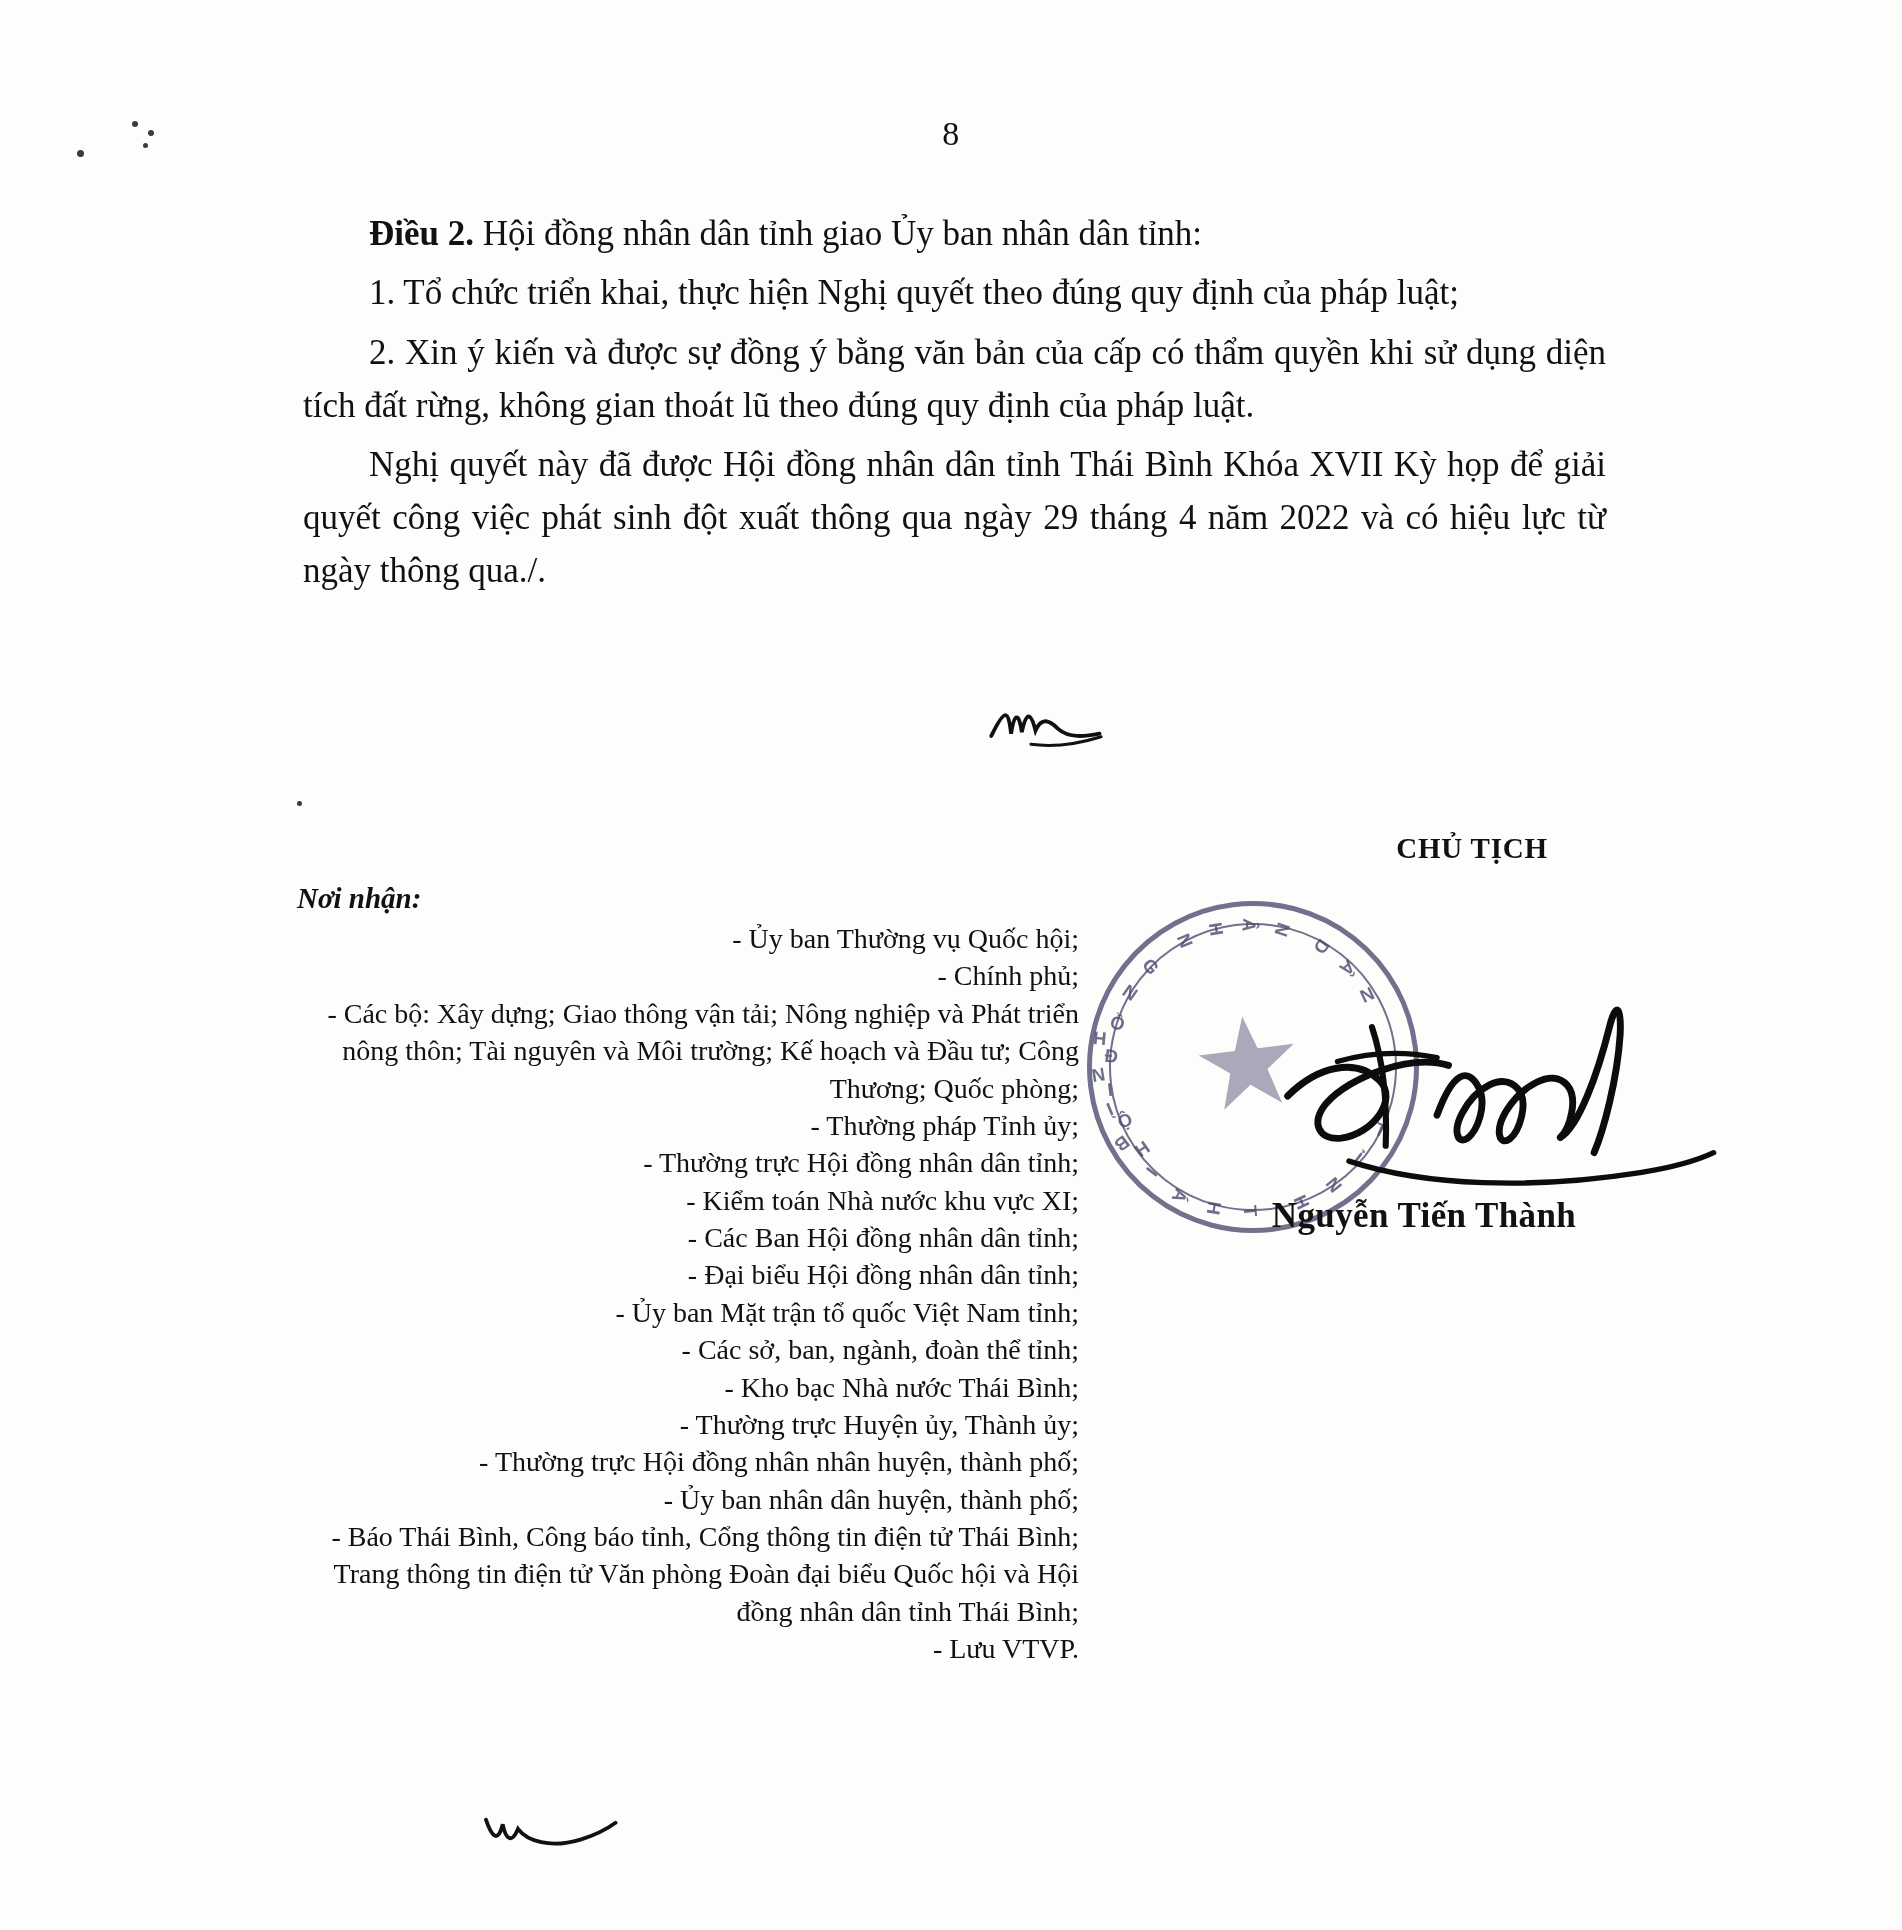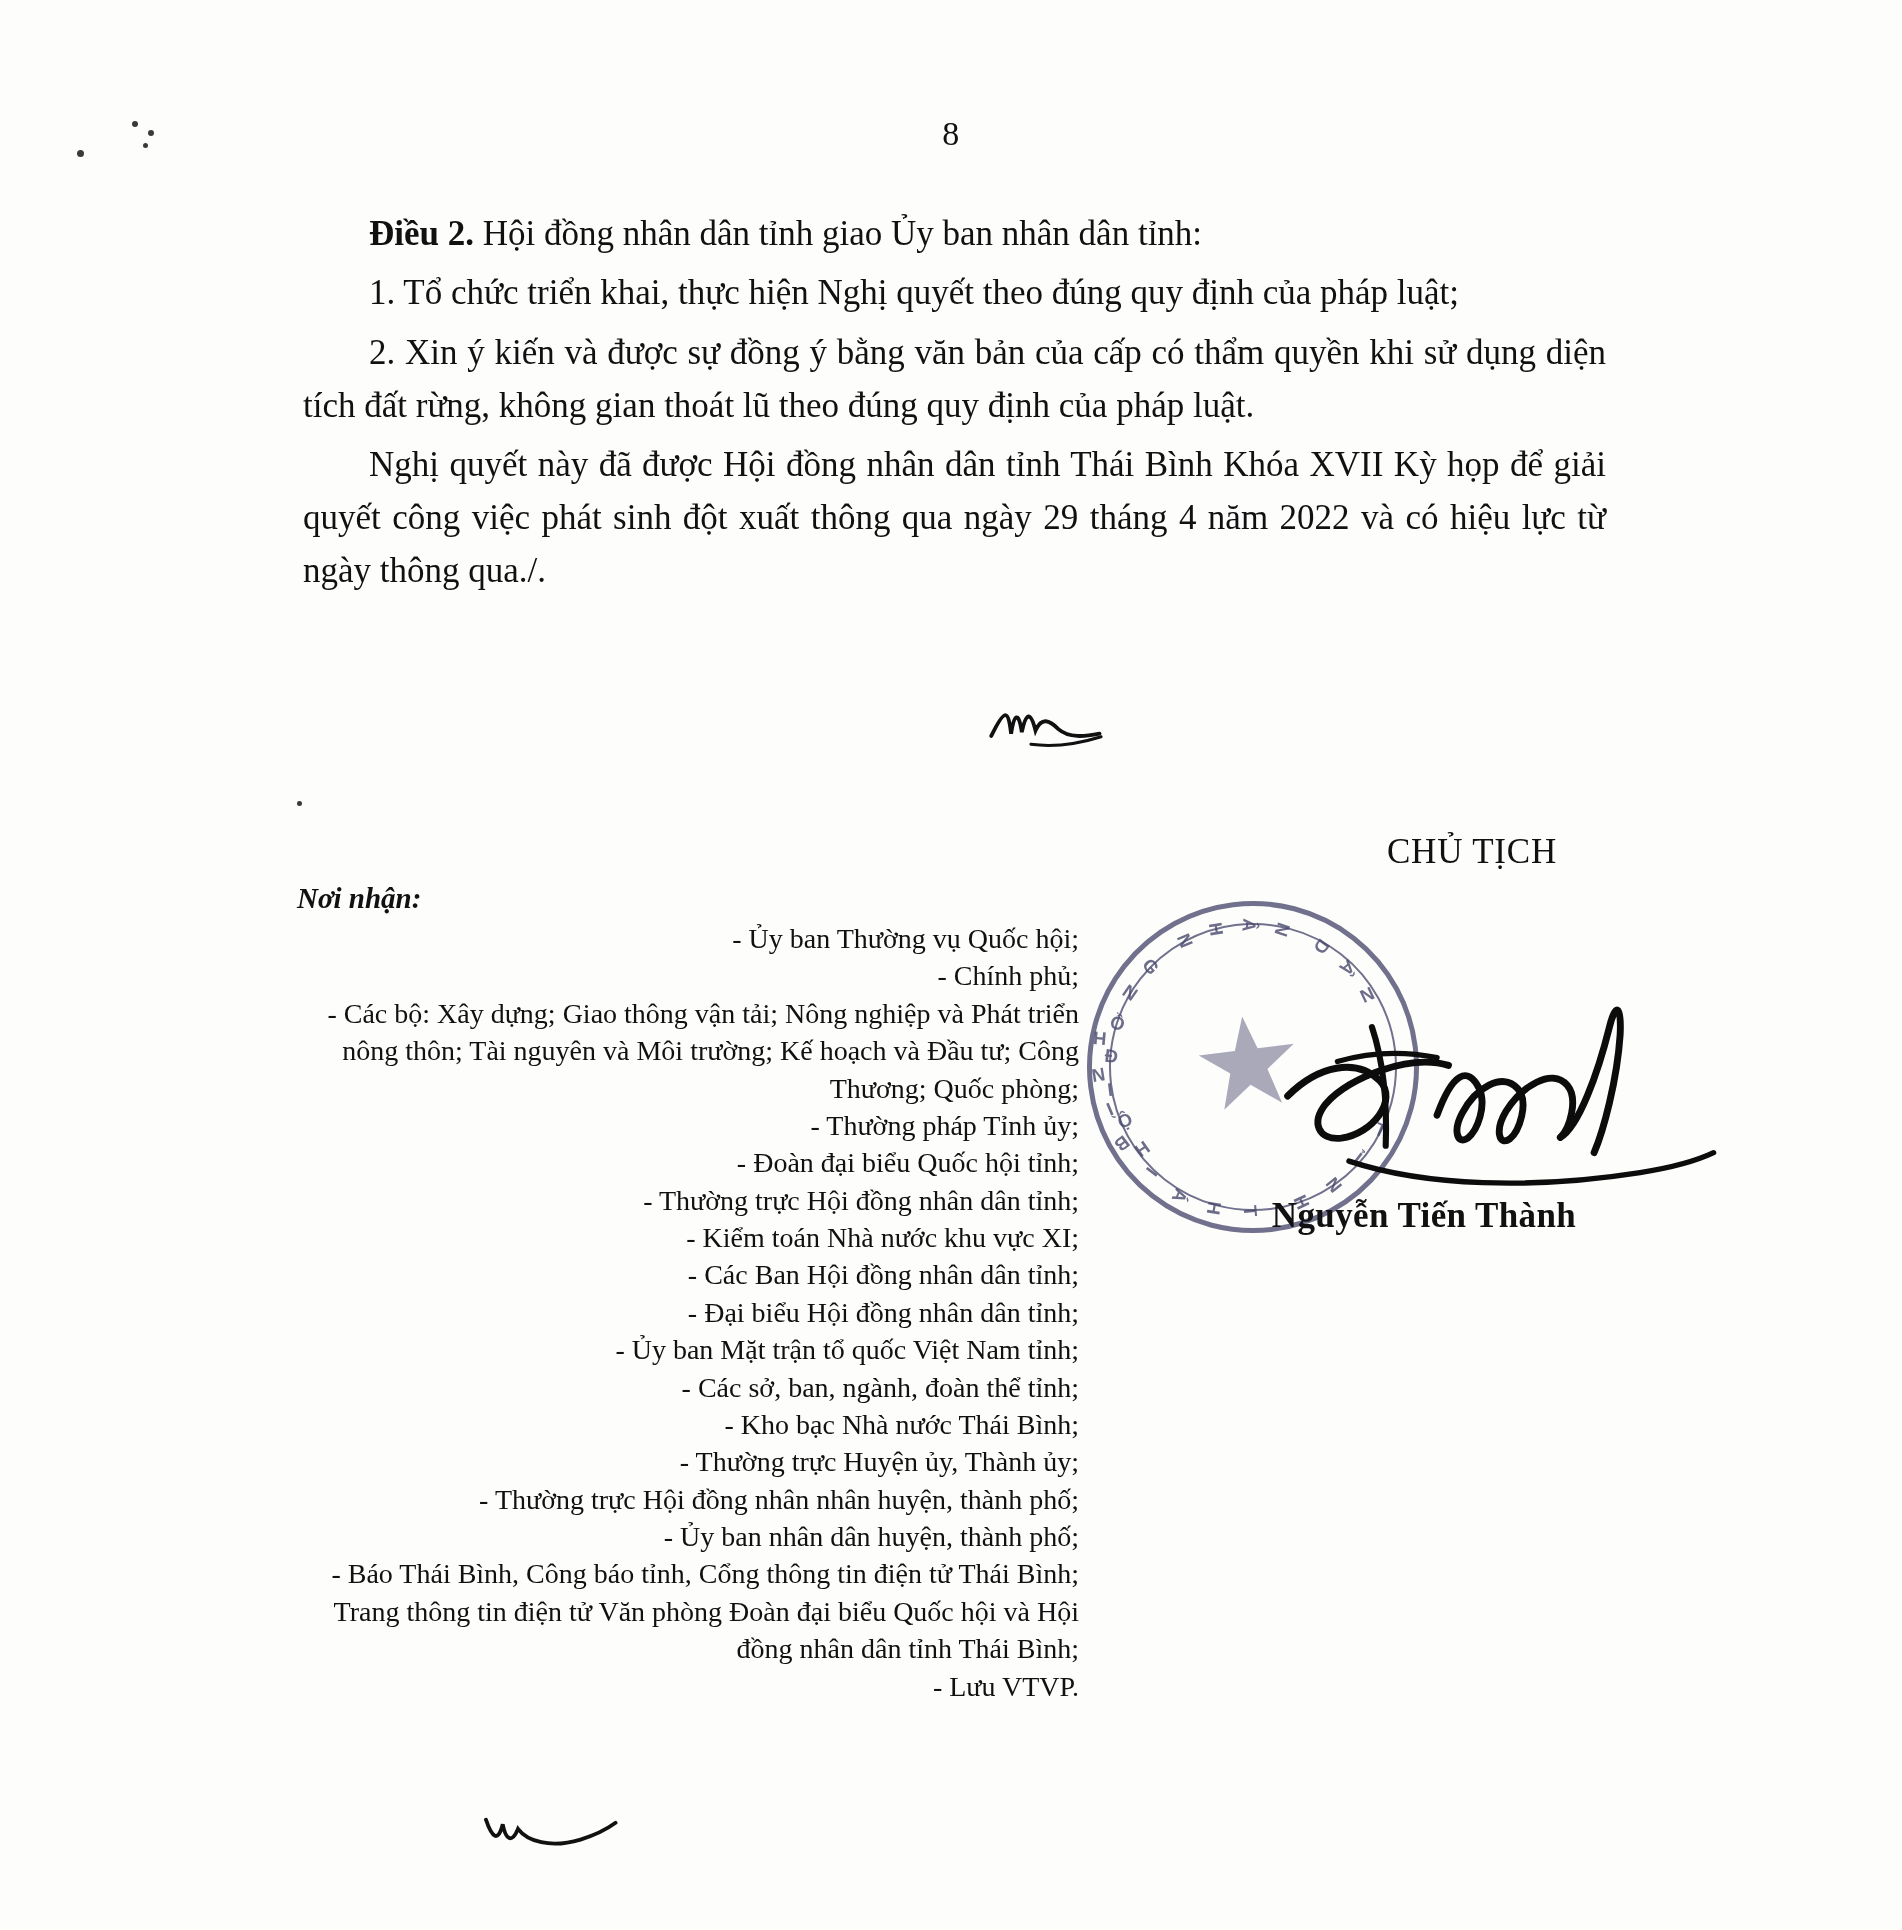--- a/index.html
+++ b/index.html
@@ -86,22 +86,22 @@
 
   
   .sign-block {
     position: absolute;
     left: 1196px;
     top: 832px;
     width: 552px;
     text-align: center;
   }
   .sign-title {
-    font-weight: normal;
-    font-size: 35px;
+    font-weight: bold;
+    font-size: 29px;
     letter-spacing: 0.8px;
   }
   .sign-name {
     position: absolute;
     top: 1196px;
     left: 1148px;
     width: 552px;
     text-align: center;
     font-weight: bold;
     font-size: 35px;
@@ -209,21 +209,20 @@
     <path d="M8,55 C26,18 30,20 34,52 C38,26 44,22 48,50 C54,22 60,24 66,48 C74,30 84,34 96,46 C110,58 130,56 150,52" fill="none" stroke="#111" stroke-width="5" stroke-linecap="round"></path>
     <path d="M60,66 C90,70 120,66 152,56" fill="none" stroke="#111" stroke-width="4" stroke-linecap="round"></path>
   </svg>
 
   <div class="recipients">
     <div class="title">Nơi nhận:</div>
     <div class="line">- Ủy ban Thường vụ Quốc hội;</div>
     <div class="line">- Chính phủ;</div>
     <div class="line wrap">- Các bộ: Xây dựng; Giao thông vận tải; Nông nghiệp và Phát triển nông thôn; Tài nguyên và Môi trường; Kế hoạch và Đầu tư; Công Thương; Quốc phòng;</div>
     <div class="line">- Thường pháp Tỉnh ủy;</div>
-    <div class="line">- Đoàn đại biểu Quốc hội tỉnh;</div>
     <div class="line">- Thường trực Hội đồng nhân dân tỉnh;</div>
     <div class="line">- Kiểm toán Nhà nước khu vực XI;</div>
     <div class="line">- Các Ban Hội đồng nhân dân tỉnh;</div>
     <div class="line">- Đại biểu Hội đồng nhân dân tỉnh;</div>
     <div class="line">- Ủy ban Mặt trận tổ quốc Việt Nam tỉnh;</div>
     <div class="line">- Các sở, ban, ngành, đoàn thể tỉnh;</div>
     <div class="line">- Kho bạc Nhà nước Thái Bình;</div>
     <div class="line">- Thường trực Huyện ủy, Thành ủy;</div>
     <div class="line">- Thường trực Hội đồng nhân nhân huyện, thành phố;</div>
     <div class="line">- Ủy ban nhân dân huyện, thành phố;</div>

